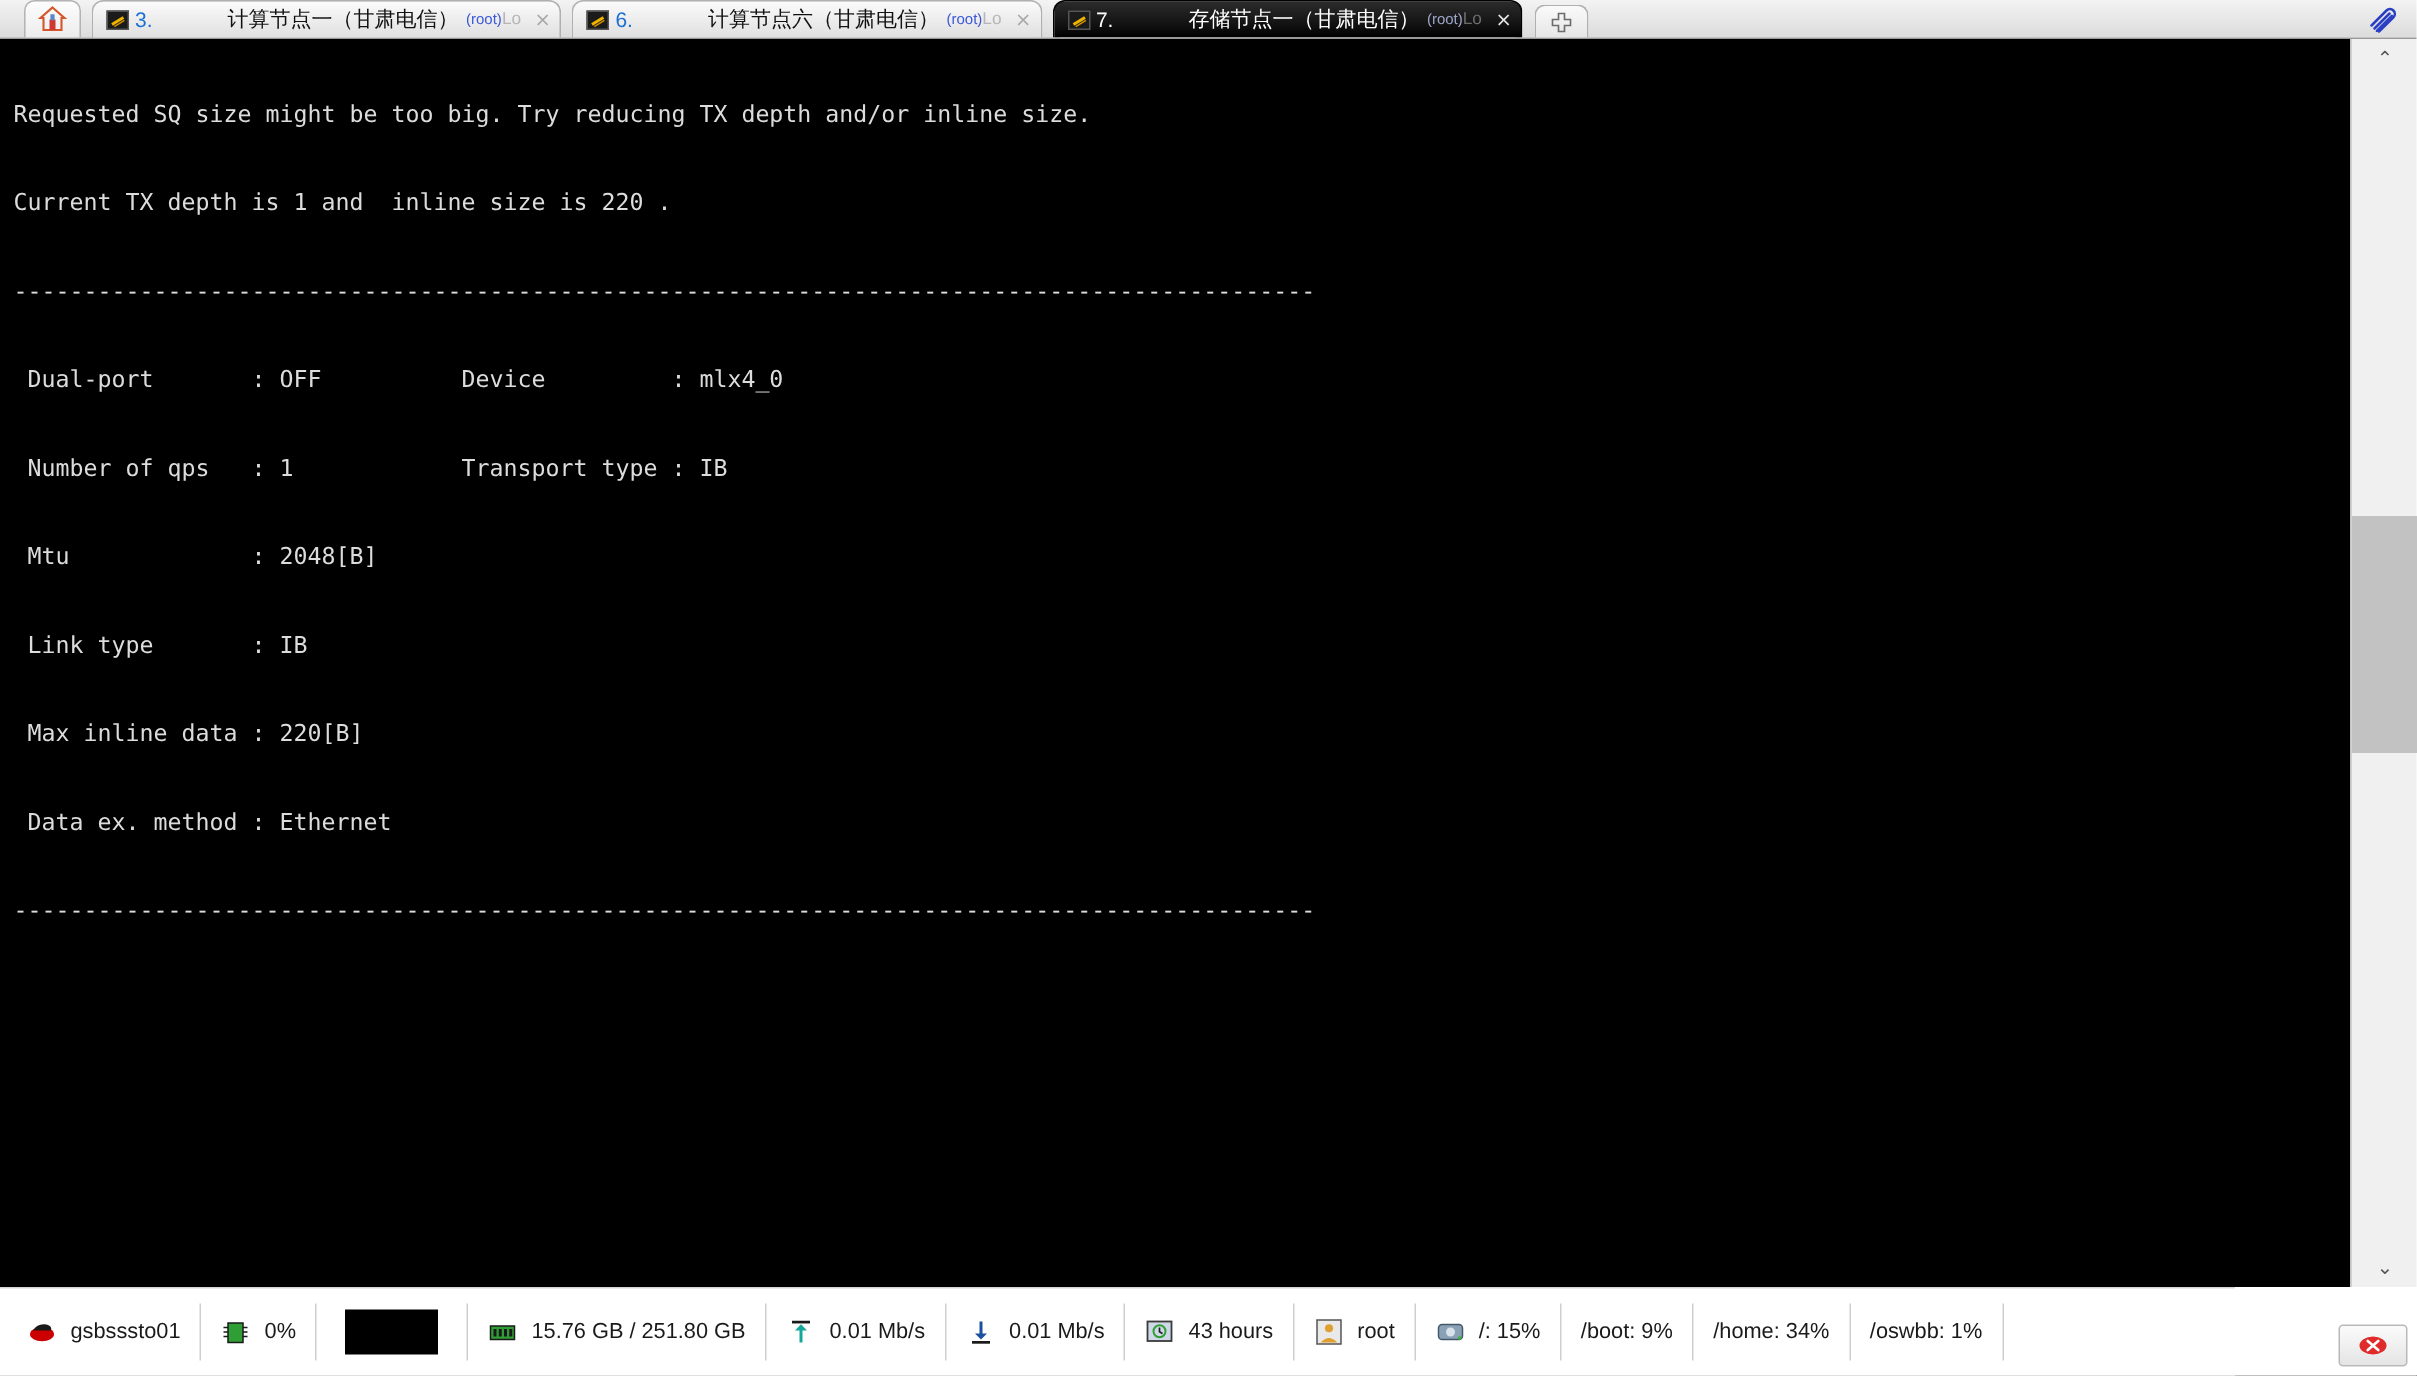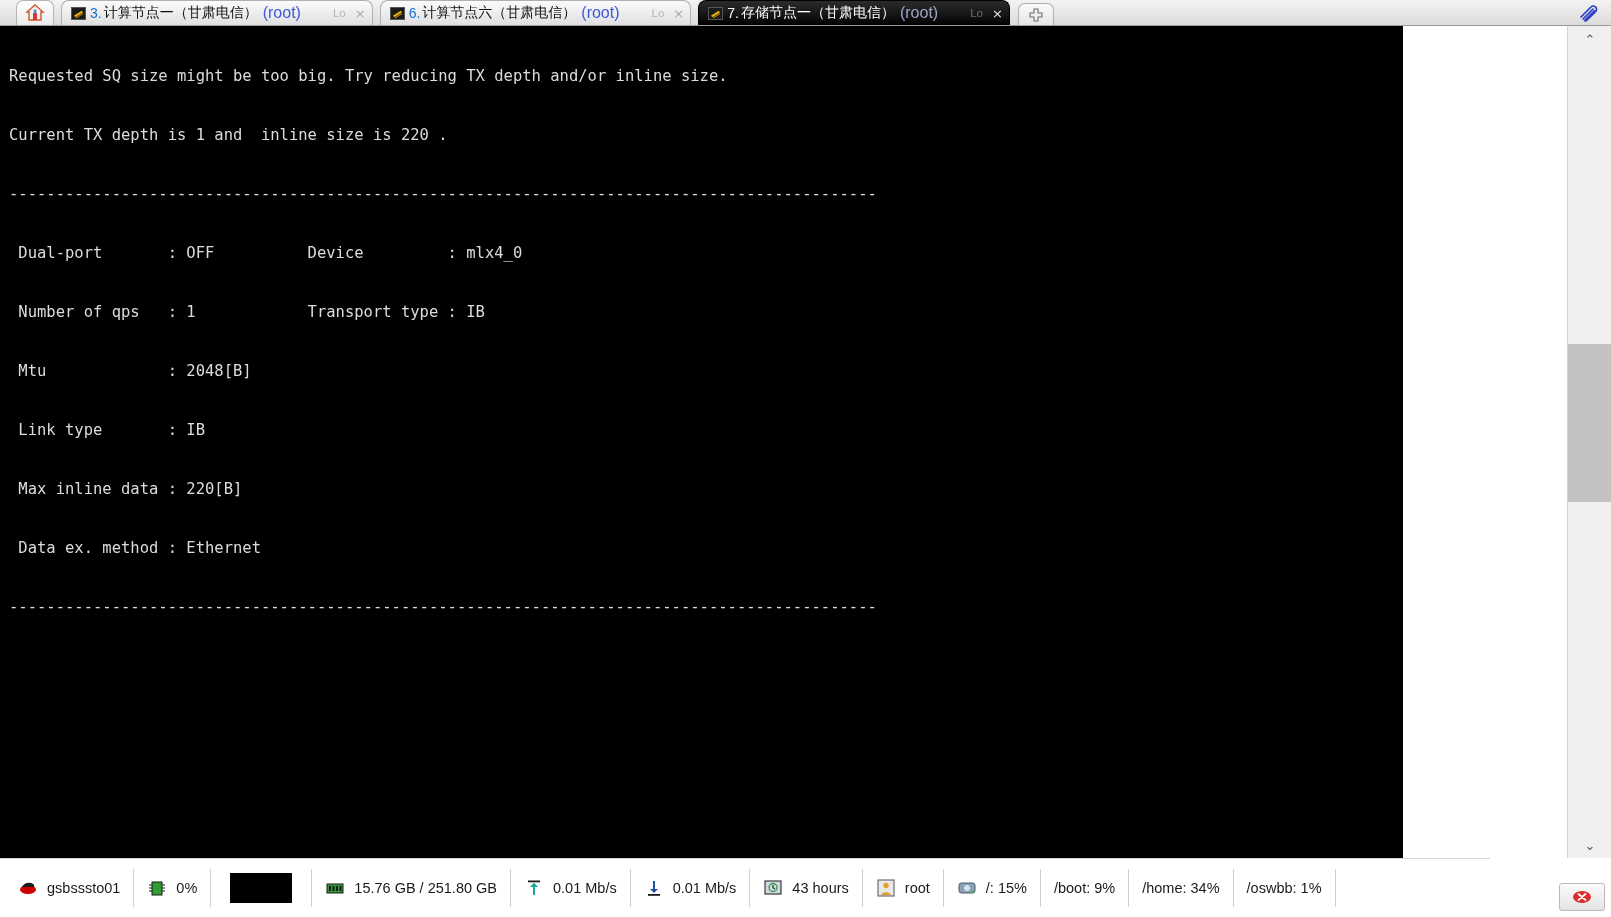--- a/index.html
+++ b/index.html
@@ -57,26 +57,26 @@
     background: #f0b400;
     transform: rotate(-32deg);
     box-shadow: 0 2px 0 -0.5px #d09000;
   }
   .tab-num {
     font-size: 14px; color: #1a6fd4; font-weight: 400;
     margin-right: 2px;
   }
   .tab.active .tab-num { color: #ffffff; }
   .tab-title {
-    font-size: 14px; color: #111; letter-spacing: 0px;
+    font-size: 14px; color: #111; letter-spacing: 0px; margin-left: 48px;
   }
   .tab.active .tab-title { color: #ffffff; }
-  .tab-user { font-size: 16px; color: #3b59d6; margin-left: 5px; }
+  .tab-user { font-size: 10px; color: #3b59d6; margin-left: 5px; }
   .tab.active .tab-user { color: #9ea6c8; }
-  .tab-trail { font-size: 11.5px; color: #b6b6b6; margin-left: 32px; }
+  .tab-trail { font-size: 11.5px; color: #b6b6b6; }
   .tab.active .tab-trail { color: #6d6d6d; }
   .tab-close {
     font-size: 13px; color: #a8a8a8; margin-left: 9px; line-height: 1;
     font-family: "DejaVu Sans", sans-serif;
   }
   .tab.active .tab-close { color: #e8e8e8; }
   .newtab {
     width: 36px; height: 22px;
     margin-left: 8px;
     border: 1px solid #b0b0b0; border-bottom: none;
@@ -85,21 +85,21 @@
     display: flex; align-items: center; justify-content: center;
   }
   .clip {
     position: absolute; right: 10px; top: 3px;
     width: 24px; height: 20px;
   }
 
   
   #terminal {
     position: absolute; left: 0; top: 26px;
-    width: 1403px; height: 832px;
+    width: 1567px; height: 832px;
     background: #000000;
     color: #dcdcdc;
     font-family: "DejaVu Sans Mono", monospace;
     font-size: 15.5px;
     line-height: 19.65px;
     padding: 2px 0 0 9px;
     overflow: hidden;
     white-space: pre;
   }
   #terminal .line { height: 19.65px; }

